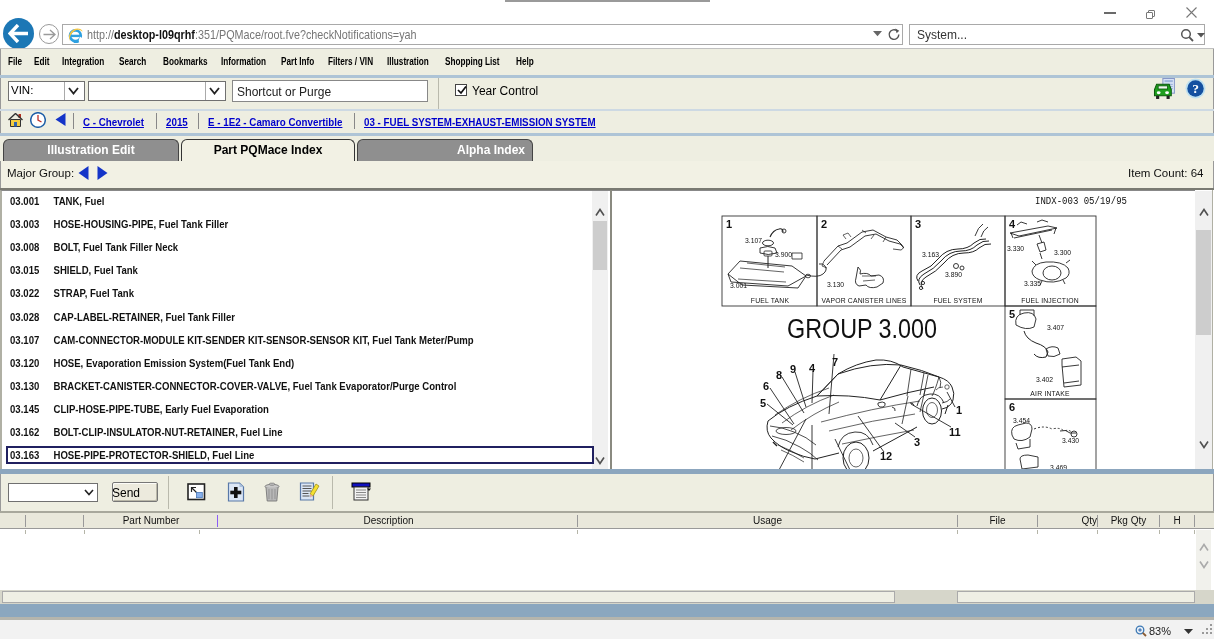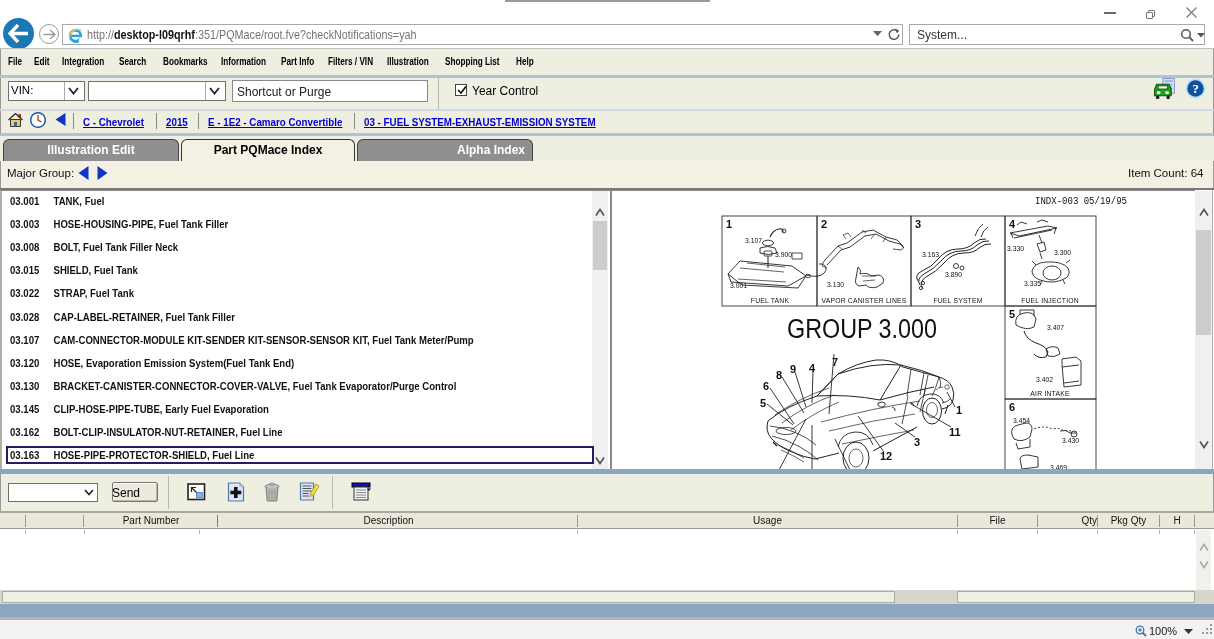--- a/index.html
+++ b/index.html
@@ -470,21 +470,21 @@
 
 <div class="abs" style="left:0;top:604px;width:1214px;height:13px;background:#8ba7bf;"></div>
 <div class="abs" style="left:0;top:617px;width:1214px;height:3px;background:#b5b5ad;"></div>
 
 <div class="abs" style="left:0;top:620px;width:1214px;height:19px;background:#f2f2f2;"></div>
 <svg class="abs" style="left:1135px;top:625px;" width="12" height="12" viewBox="0 0 12 12">
   <circle cx="5" cy="5" r="3.8" stroke="#3c78b4" stroke-width="1.3" fill="#e8f0f8"></circle>
   <path d="M3.2 5 h3.6 M5 3.2 v3.6" stroke="#2860a8" stroke-width="1"></path>
   <path d="M7.8 7.8 L11 11" stroke="#8a5a30" stroke-width="1.8"></path>
 </svg>
-<div class="abs" style="left:1149px;top:625px;font-size:11px;color:#222;">100%</div>
+<div class="abs" style="left:1149px;top:625px;font-size:11px;color:#222;">83%</div>
 <svg class="abs" style="left:1184px;top:629px;" width="9" height="6" viewBox="0 0 9 6">
       <path d="M0 0 L4.5 5 L9 0 z" fill="#333"></path>
     </svg>
 <svg class="abs" style="left:1202px;top:624px;" width="11" height="12" viewBox="0 0 11 12">
 <g fill="#9a9a9a">
         <rect x="8" y="0" width="2" height="2"></rect>
         <rect x="8" y="4" width="2" height="2"></rect>
         <rect x="4" y="4" width="2" height="2"></rect>
         <rect x="8" y="8" width="2" height="2"></rect>
         <rect x="4" y="8" width="2" height="2"></rect>

